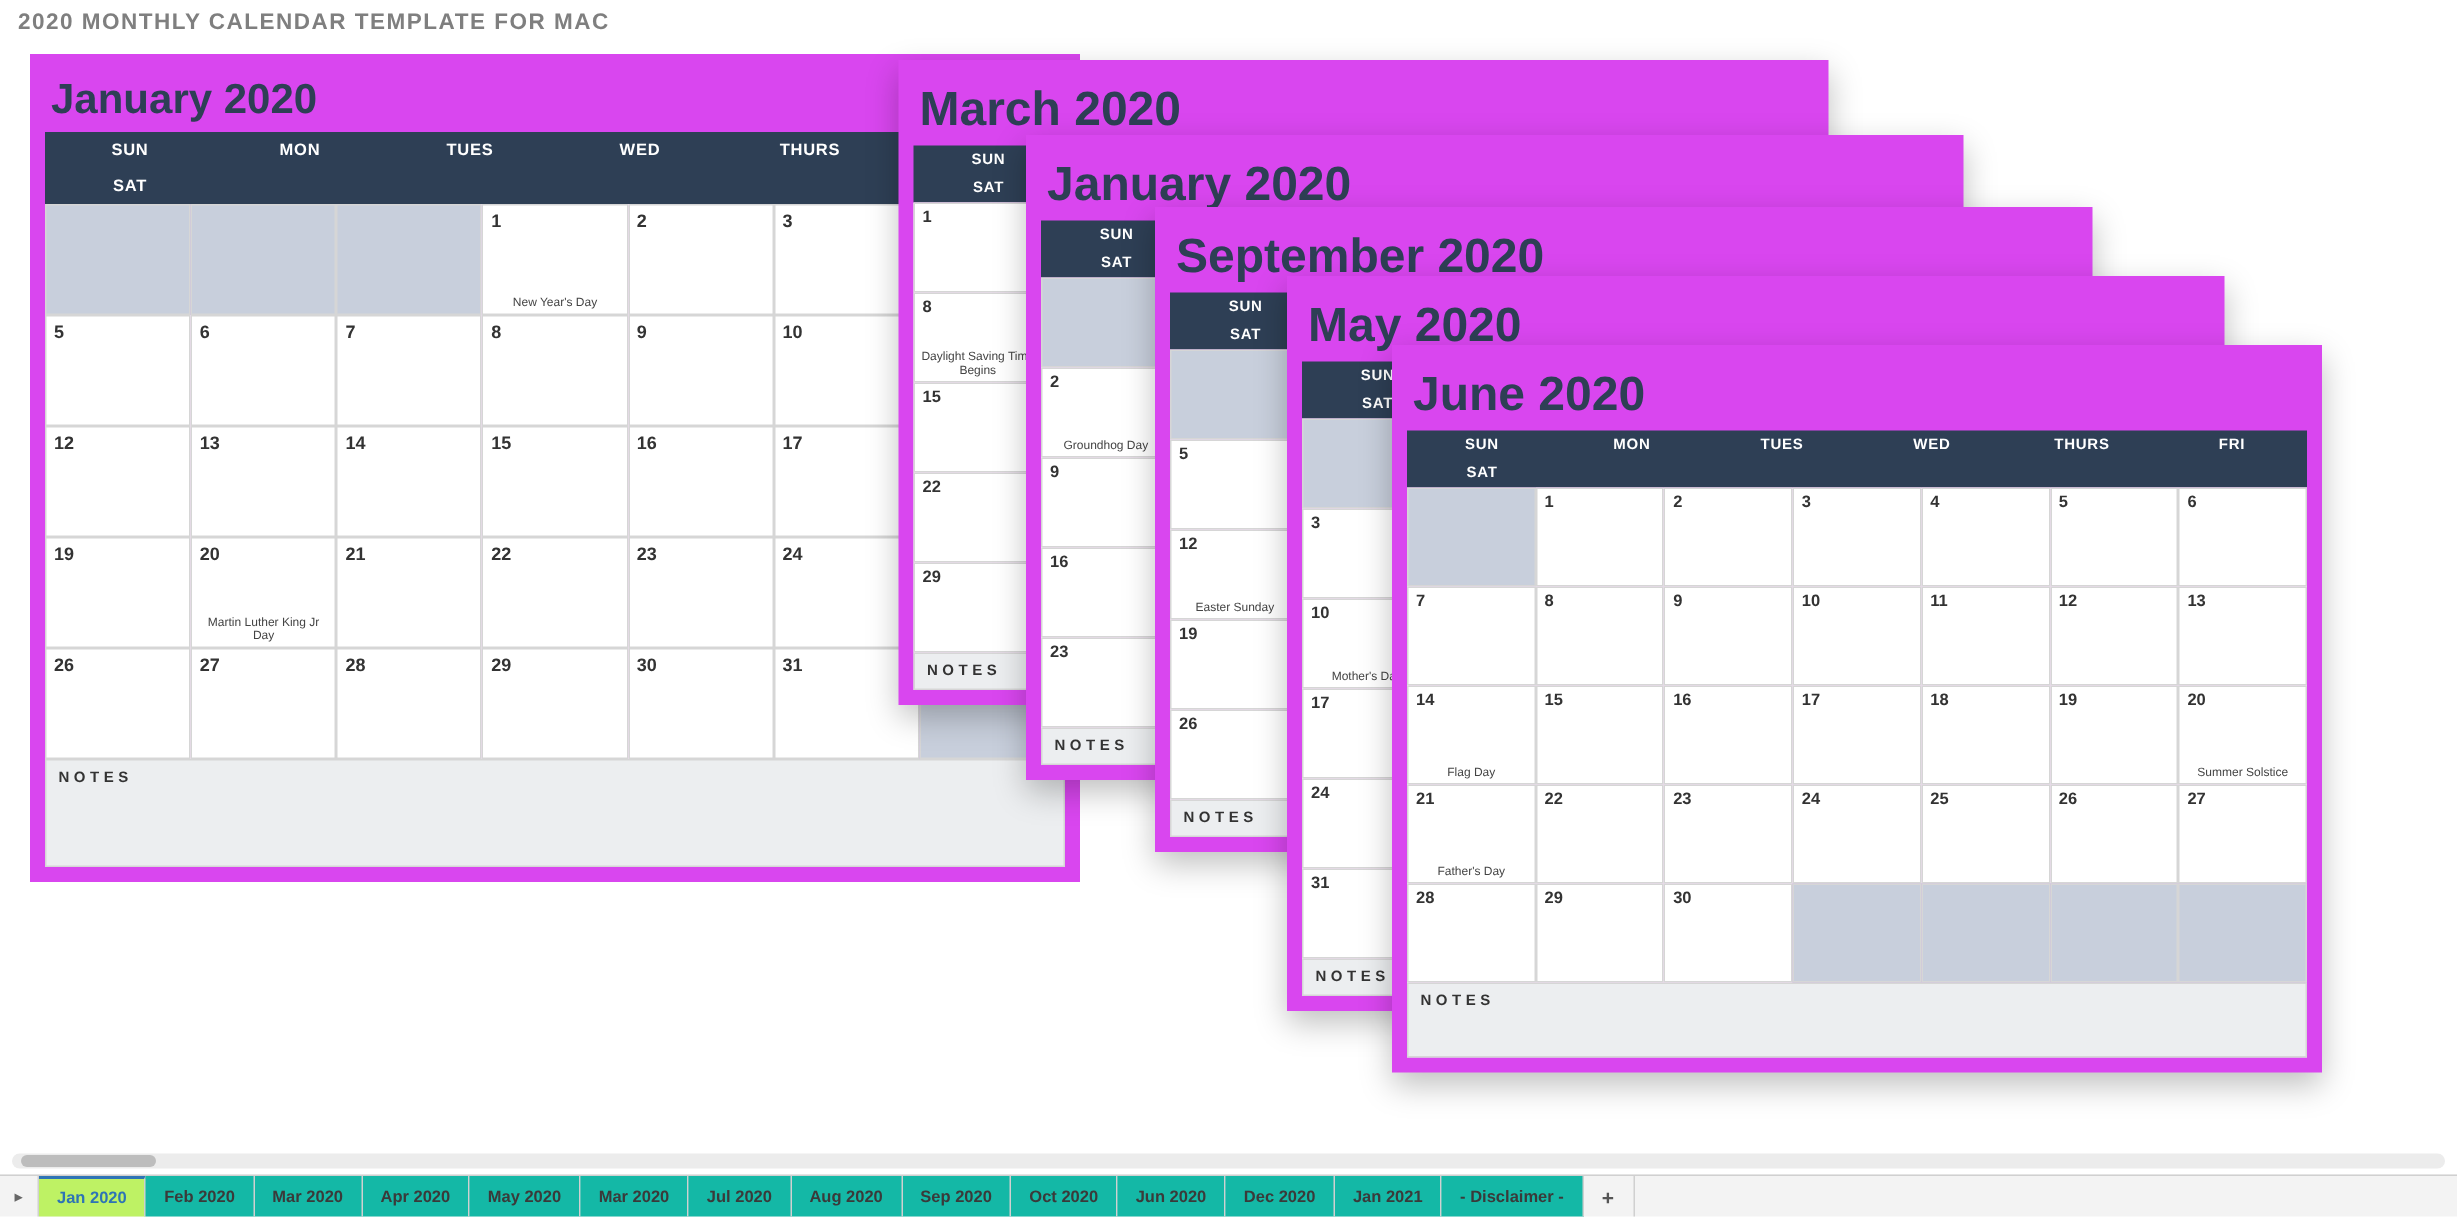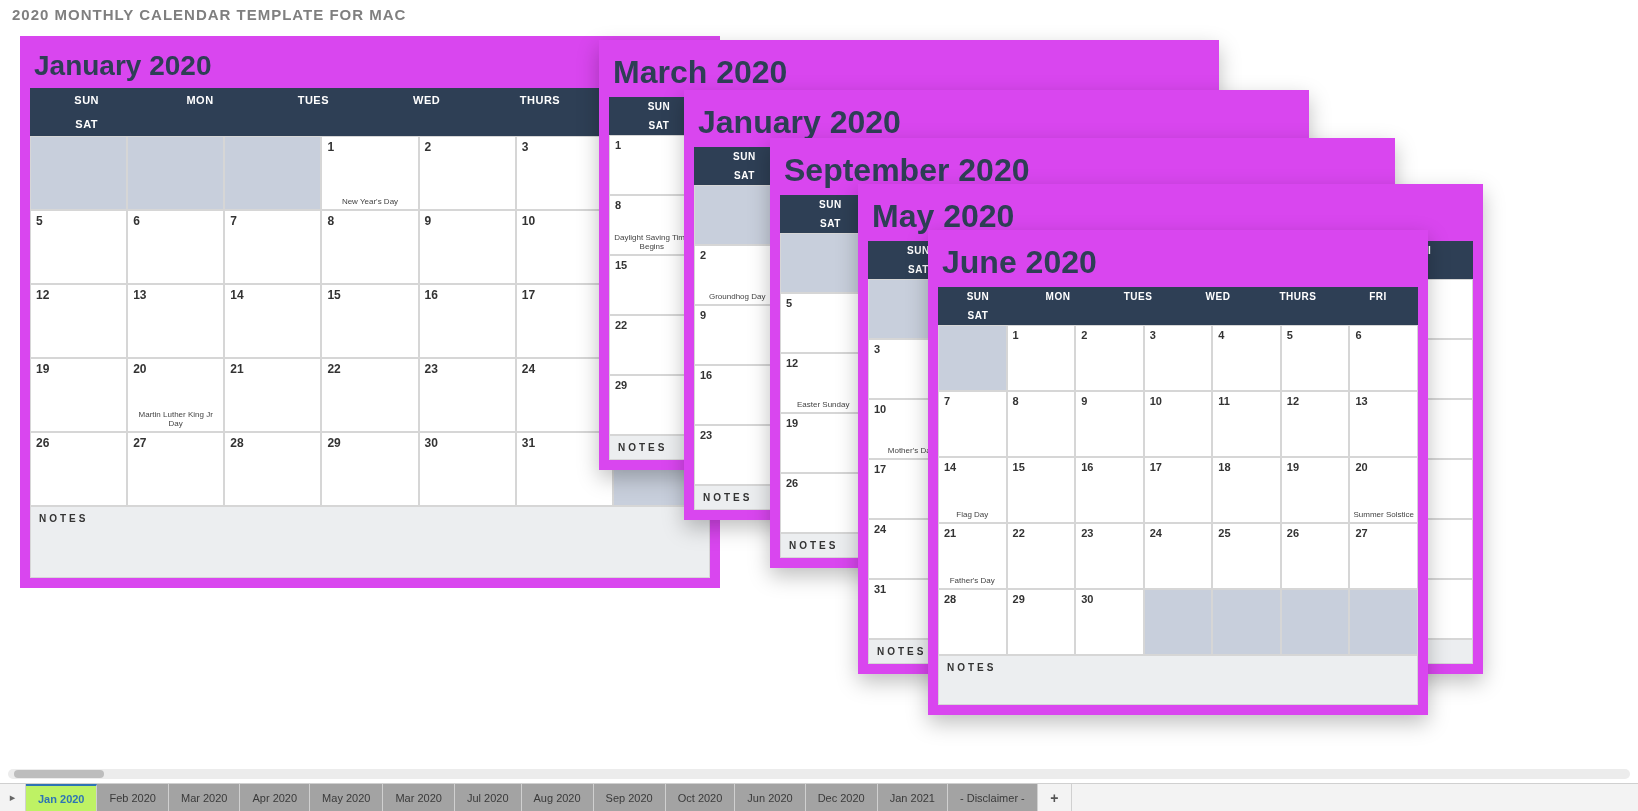--- a/index.html
+++ b/index.html
@@ -93,21 +93,21 @@
 
   .layer { }
   .march { left: 599px; top: 40px; width: 620px; }
   .march .cell { height: 60px; }
   .feb   { left: 684px; top: 90px; width: 625px; }
   .feb .cell { height: 60px; }
   .april { left: 770px; top: 138px; width: 625px; }
   .april .cell { height: 60px; }
   .may   { left: 858px; top: 184px; width: 625px; }
   .may .cell { height: 60px; }
-  .june  { left: 928px; top: 230px; width: 500px; }
+  .june  { left: 928px; top: 230px; width: 620px; }
   .june .cell { height: 66px; }
   .june .notes-bar { height: 50px; }
 
   
 
   
   .hscroll {
     position: absolute;
     left: 8px;
     right: 8px;
@@ -143,23 +143,24 @@
     align-items: center;
     justify-content: center;
     color: #666;
     border-right: 1px solid #d0d0d0;
   }
   .tabs-bar .tab {
     padding: 0 12px;
     display: flex;
     align-items: center;
     border-right: 1px solid #d0d0d0;
-    background: #a3a3a3;
+    background: #14b8a6;
     color: #3a3a3a;
     position: relative;
+    font-weight: bold;
   }
   .tabs-bar .tab.active {
     background: #bef264;
     border-top: 2px solid #2e74b5;
     font-weight: 600;
     color: #2e74b5;
   }
   .tabs-bar .add {
     width: 34px;
     display:flex;align-items:center;justify-content:center;

